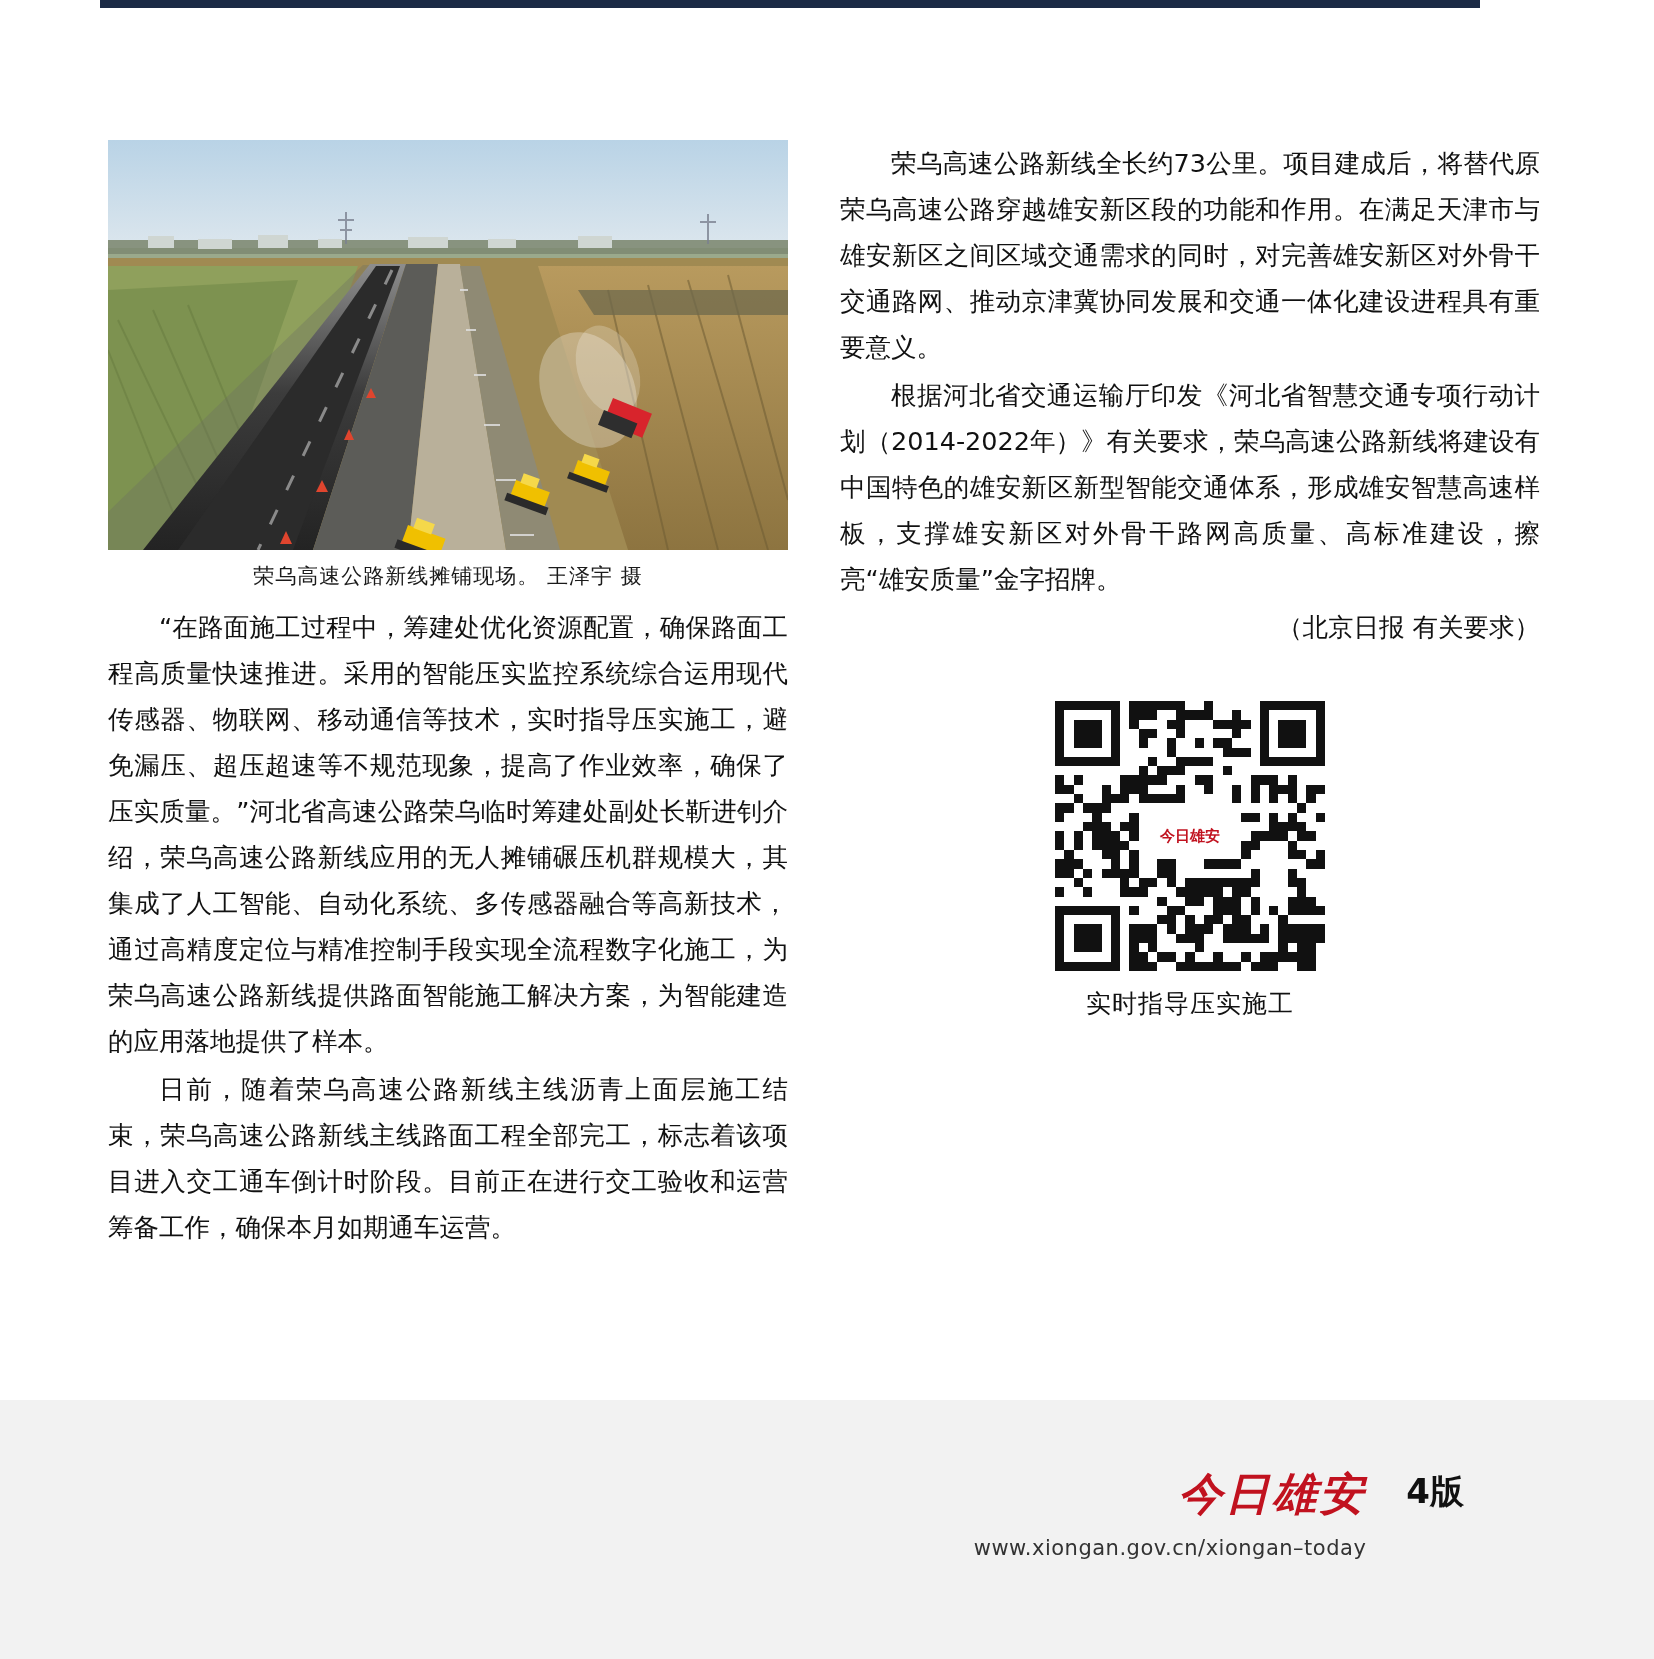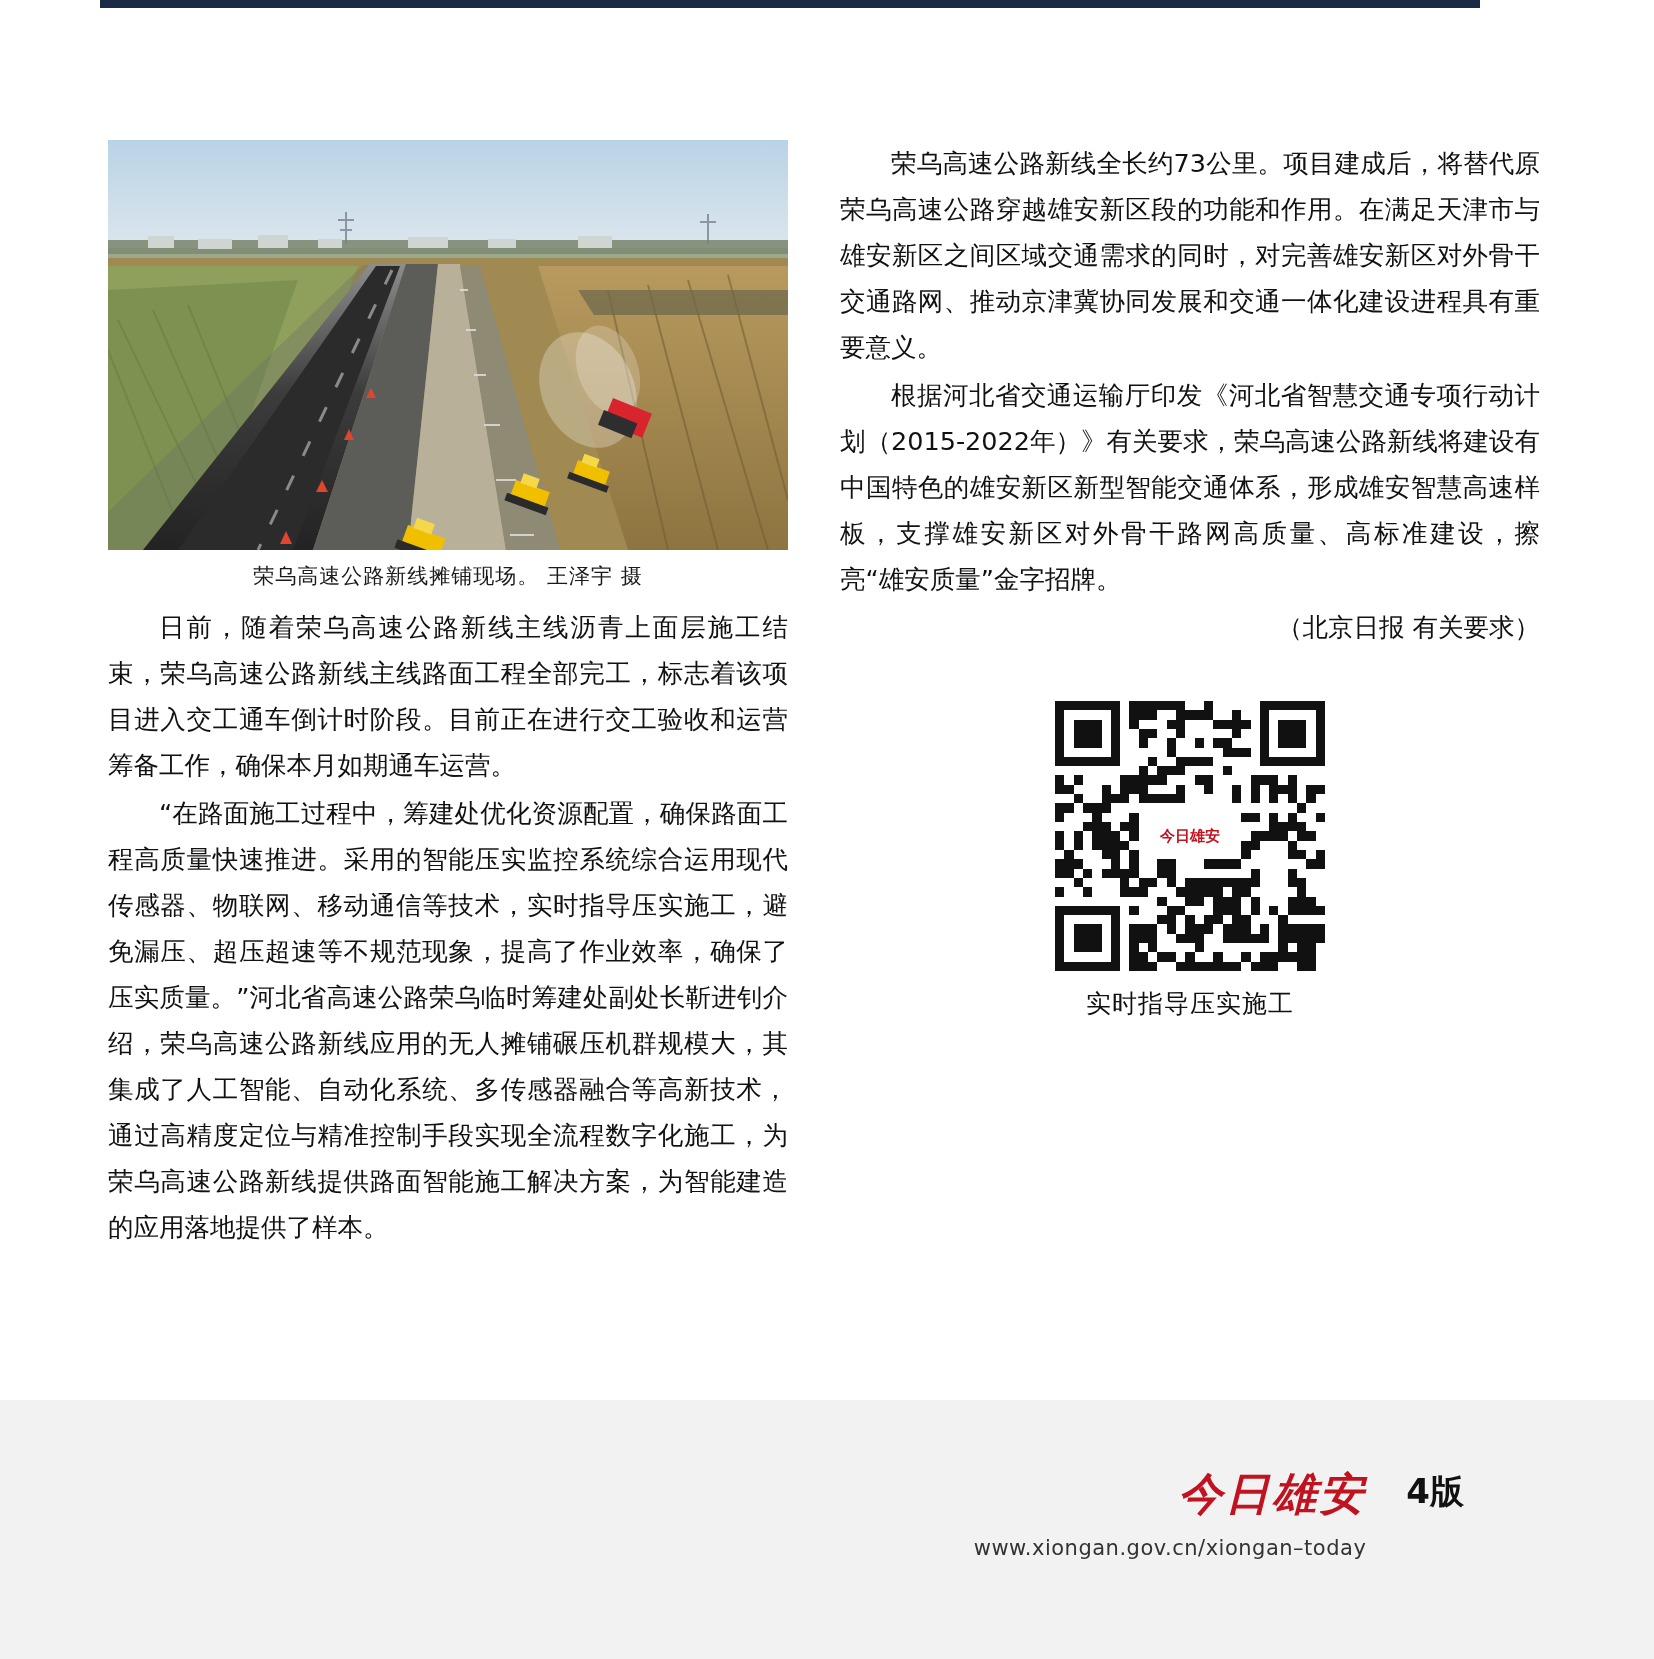--- a/index.html
+++ b/index.html
@@ -312,29 +312,29 @@
         <g stroke="#7a8190" stroke-width="2" fill="none" opacity="0.8">
           <path d="M238 72 L238 104 M230 80 L246 80 M232 90 L244 90"></path>
           <path d="M600 74 L600 104 M592 82 L608 82"></path>
         </g>
       </svg>
     </div>
 
     <div class="caption">荣乌高速公路新线摊铺现场。 王泽宇 摄</div>
 
     <div class="body-text">
+      <p>“在路面施工过程中，筹建处优化资源配置，确保路面工程高质量快速推进。采用的智能压实监控系统综合运用现代传感器、物联网、移动通信等技术，实时指导压实施工，避免漏压、超压超速等不规范现象，提高了作业效率，确保了压实质量。”河北省高速公路荣乌临时筹建处副处长靳进钊介绍，荣乌高速公路新线应用的无人摊铺碾压机群规模大，其集成了人工智能、自动化系统、多传感器融合等高新技术，通过高精度定位与精准控制手段实现全流程数字化施工，为荣乌高速公路新线提供路面智能施工解决方案，为智能建造的应用落地提供了样本。</p>
       <p>日前，随着荣乌高速公路新线主线沥青上面层施工结束，荣乌高速公路新线主线路面工程全部完工，标志着该项目进入交工通车倒计时阶段。目前正在进行交工验收和运营筹备工作，确保本月如期通车运营。</p>
-      <p>“在路面施工过程中，筹建处优化资源配置，确保路面工程高质量快速推进。采用的智能压实监控系统综合运用现代传感器、物联网、移动通信等技术，实时指导压实施工，避免漏压、超压超速等不规范现象，提高了作业效率，确保了压实质量。”河北省高速公路荣乌临时筹建处副处长靳进钊介绍，荣乌高速公路新线应用的无人摊铺碾压机群规模大，其集成了人工智能、自动化系统、多传感器融合等高新技术，通过高精度定位与精准控制手段实现全流程数字化施工，为荣乌高速公路新线提供路面智能施工解决方案，为智能建造的应用落地提供了样本。</p>
     </div>
   </div>
 
   <div class="col-right">
     <div class="body-text">
       <p>荣乌高速公路新线全长约73公里。项目建成后，将替代原荣乌高速公路穿越雄安新区段的功能和作用。在满足天津市与雄安新区之间区域交通需求的同时，对完善雄安新区对外骨干交通路网、推动京津冀协同发展和交通一体化建设进程具有重要意义。</p>
-      <p>根据河北省交通运输厅印发《河北省智慧交通专项行动计划（2015-2022年）》有关要求，荣乌高速公路新线将建设有中国特色的雄安新区新型智能交通体系，形成雄安智慧高速样板，支撑雄安新区对外骨干路网高质量、高标准建设，擦亮“雄安质量”金字招牌。</p>
+      <p>根据河北省交通运输厅印发《河北省智慧交通专项行动计划（2014-2022年）》有关要求，荣乌高速公路新线将建设有中国特色的雄安新区新型智能交通体系，形成雄安智慧高速样板，支撑雄安新区对外骨干路网高质量、高标准建设，擦亮“雄安质量”金字招牌。</p>
     </div>
     <div class="byline">（北京日报 有关要求）</div>
 
     <div class="qr-wrap">
       <div class="qr" id="qr-code">
           <div class="qr-cell" style="left: 0px; top: 0px; width: 9.31034px; height: 9.31034px;"></div>
           <div class="qr-cell" style="left: 9.31034px; top: 0px; width: 9.31034px; height: 9.31034px;"></div>
           <div class="qr-cell" style="left: 18.6207px; top: 0px; width: 9.31034px; height: 9.31034px;"></div>
           <div class="qr-cell" style="left: 27.931px; top: 0px; width: 9.31034px; height: 9.31034px;"></div>
           <div class="qr-cell" style="left: 37.2414px; top: 0px; width: 9.31034px; height: 9.31034px;"></div>

